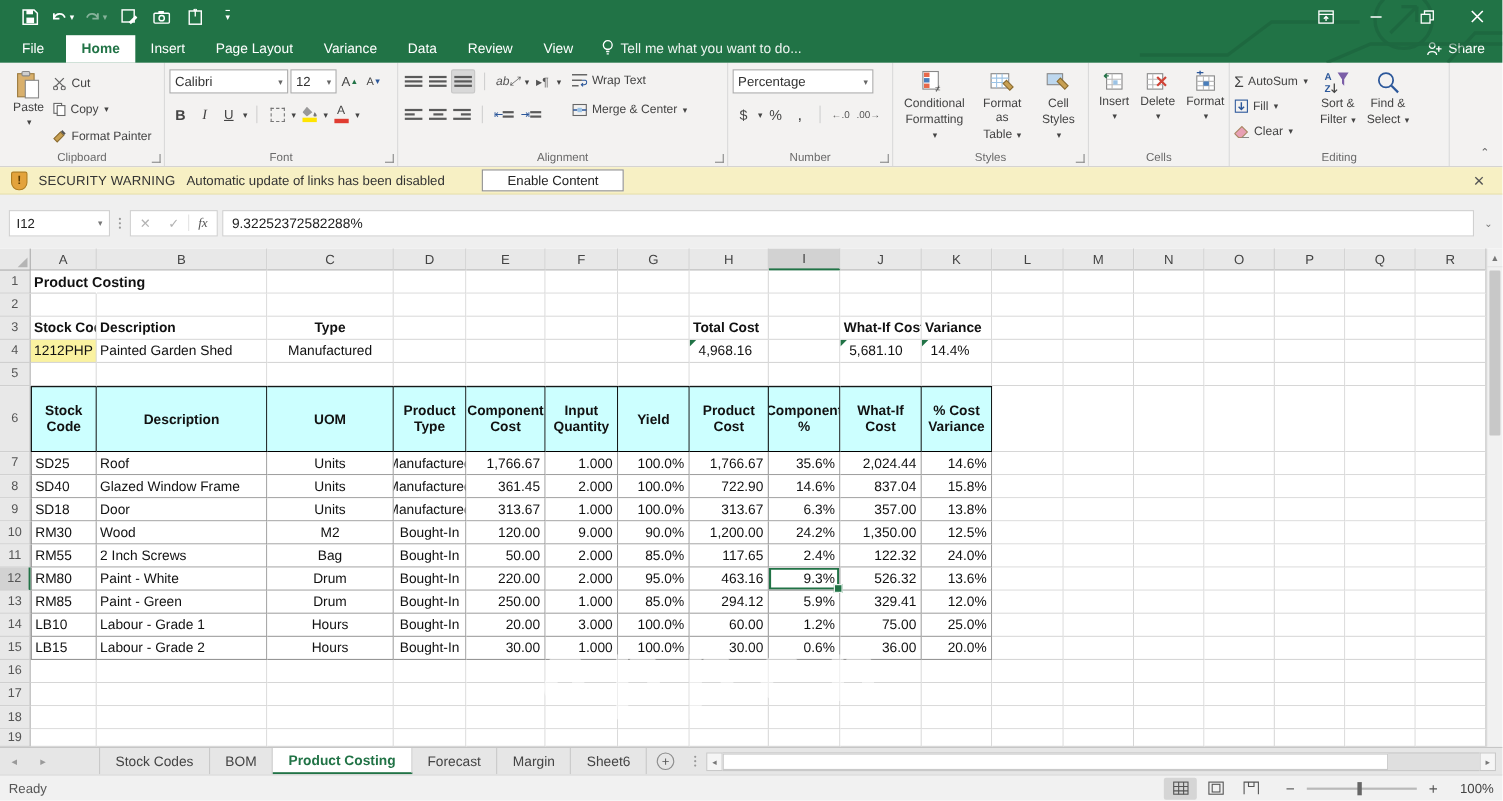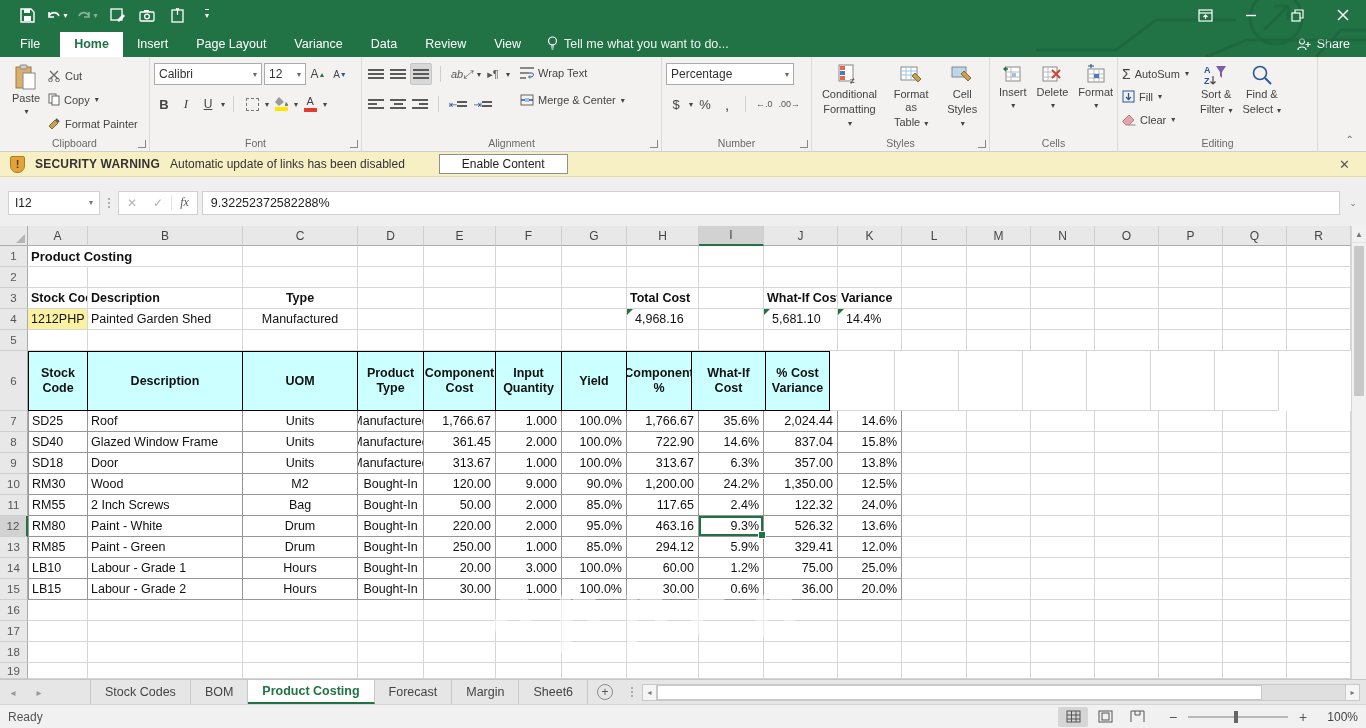--- a/index.html
+++ b/index.html
@@ -38,21 +38,21 @@
   .bars i{display:block;height:2px;background:#5a5a5a;margin:2px 0}
   .bars.c i:nth-child(2){width:9px;margin:2px auto}
   .bars.r i:nth-child(2){width:9px;margin:2px 0 2px auto}
   .bars.l i:nth-child(2){width:9px}
   .clrbar{display:block;width:13px;height:4px;margin-top:1px}
   .twoLine{font-size:11px;line-height:1.2}
   .er{display:flex;align-items:center;gap:4px;height:21px;white-space:nowrap}
   
   #secbar{top:152px;height:25px;background:#F7F0C4;border-bottom:1px solid #E3DBA8;display:flex;align-items:center;gap:10px;padding:0 10px;font-size:12px;color:#333}
   .shield{width:15px;height:17px;background:#E3A33C;border-radius:2px 2px 7px 7px;display:flex;align-items:center;justify-content:center;color:#5c3a00;font-weight:bold;font-size:11px;border:1px solid #b07d20}
-  .secttl{font-weight:bold;letter-spacing:.2px}
+  .secttl{font-weight:normal;letter-spacing:.2px}
   .enablebtn{background:#fff;border:1px solid #8f8f8f;font-size:12px;padding:2px 22px;margin-left:24px;color:#222}
   .secx{margin-left:auto;color:#555;font-size:13px;padding:0 6px}
   
   #fbar{top:177px;height:49px;background:#EFEFEF;display:flex;align-items:center;padding:10px 4px 8px 8px;gap:4px}
   .namebox{width:92px;height:24px;background:#fff;border:1px solid #D0D0D0;display:flex;align-items:center;font-size:12px;padding:0 6px;color:#222}
   .namebox .dd{margin-left:auto;color:#777}
   .vdots{width:10px;display:flex;flex-direction:column;align-items:center;gap:2px}
   .vdots i{width:2px;height:2px;background:#999;border-radius:50%}
   .fxbtns{height:24px;background:#fff;border:1px solid #D0D0D0;display:flex;align-items:center}
   .fxbtns span{padding:0 8px;color:#b3b3b3;font-size:12px}
@@ -688,20 +688,21 @@
       </div>
       <div class="grow">
         <div class="rh" style="height: 60px;">6</div>
         <div class="cell th thL" style="width: 60px; height: 60px;">Stock Code</div>
         <div class="cell th" style="width: 155px; height: 60px;">Description</div>
         <div class="cell th" style="width: 115px; height: 60px;">UOM</div>
         <div class="cell th" style="width: 66px; height: 60px;">Product Type</div>
         <div class="cell th" style="width: 72px; height: 60px;">Component Cost</div>
         <div class="cell th" style="width: 66px; height: 60px;">Input Quantity</div>
         <div class="cell th" style="width: 65px; height: 60px;">Yield</div>
+        <div class="cell th" style="width: 72px; height: 60px;">Product Cost</div>
         <div class="cell th" style="width: 65px; height: 60px;">Component %</div>
         <div class="cell th" style="width: 74px; height: 60px;">What-If Cost</div>
         <div class="cell th" style="width: 64px; height: 60px;">% Cost Variance</div>
         <div class="cell" style="width: 65px; height: 60px;"></div>
         <div class="cell" style="width: 64px; height: 60px;"></div>
         <div class="cell" style="width: 64px; height: 60px;"></div>
         <div class="cell" style="width: 64px; height: 60px;"></div>
         <div class="cell" style="width: 64px; height: 60px;"></div>
         <div class="cell" style="width: 64px; height: 60px;"></div>
         <div class="cell" style="width: 64px; height: 60px;"></div>

